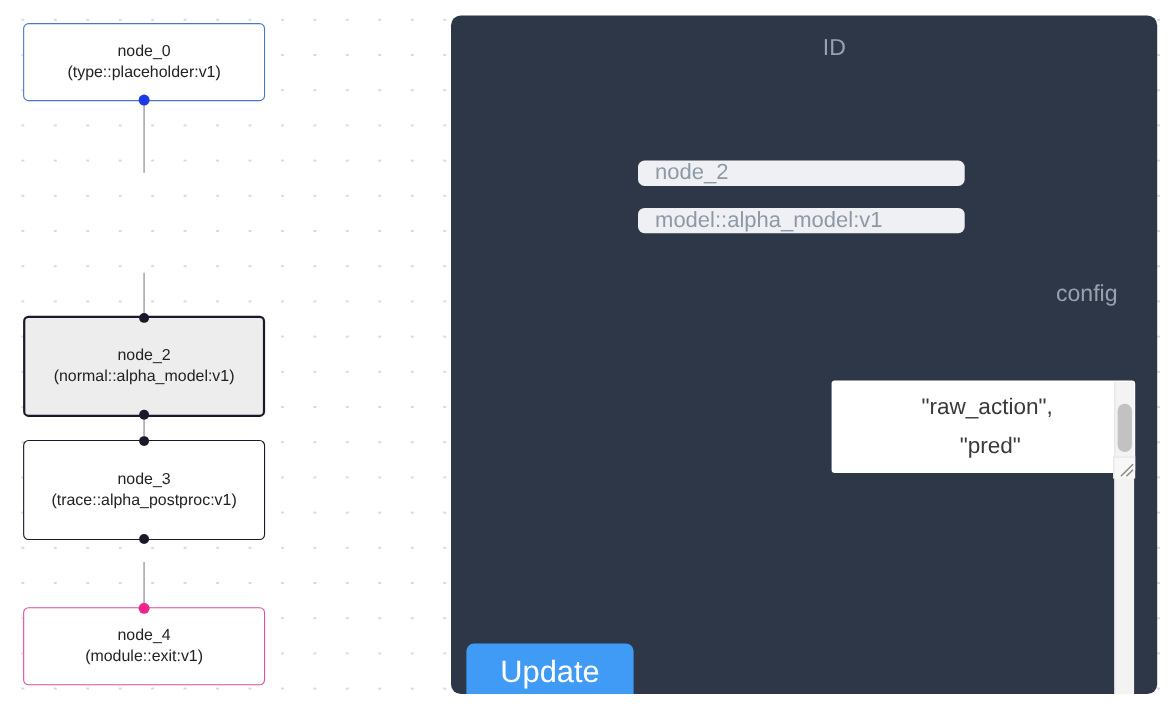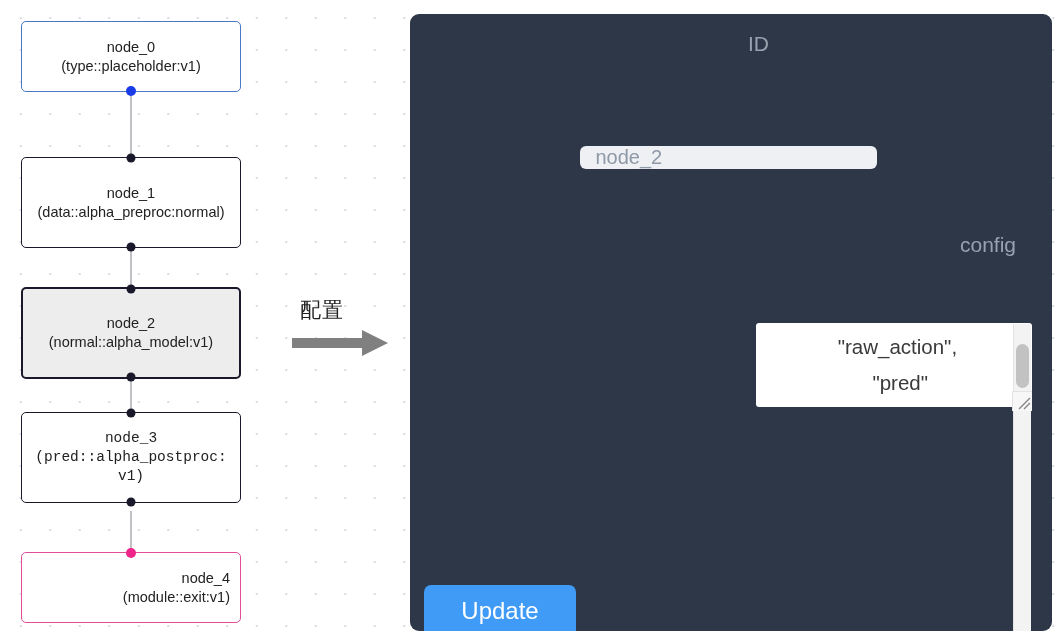--- a/index.html
+++ b/index.html
@@ -50,21 +50,21 @@
     line-height: 19px;
     text-align: center;
     display: flex;
     align-items: center;
     justify-content: center;
     padding: 6px 10px;
     word-break: break-all;
   }
   .node .node-text { width: 100%; }
   .node.node-input  { border-color: #4a78c4; }
-  .node.node-output { border-color: #e14f9a; text-align: right; }
+  .node.node-output { border-color: #e14f9a; }
   .node.node-selected {
     background: #ededed;
     border: 2px solid #1a192b;
   }
 
   .handle {
     position: absolute;
     width: 9px; height: 9px;
     border-radius: 50%;
     background: #1a192b;
@@ -190,21 +190,21 @@
 
   #update-button {
     position: absolute;
     left: 14px;
     bottom: -6px;
     height: 52px;
     padding: 0 22px;
     min-width: 152px;
     background: #3f9bf5;
     color: #ffffff;
-    font-size: 24px;
+    font-size: 28px;
     font-family: "Liberation Sans", sans-serif;
     border: none;
     border-radius: 7px;
     text-align: center;
     line-height: 44px;
     cursor: pointer;
   }
 </style>
 </head>
 <body>
@@ -218,59 +218,49 @@
       <line x1="131" y1="248" x2="131" y2="287" stroke="#b1b1b7" stroke-width="1.6"></line>
       <line x1="131" y1="379" x2="131" y2="420" stroke="#b1b1b7" stroke-width="1.6"></line>
       <line x1="131" y1="511" x2="131" y2="552" stroke="#b1b1b7" stroke-width="1.6"></line>
     </svg>
 
     <div class="node node-input" style="left:21px; top:21px; height:71px;">
       <div class="node-text"><span>node_0</span><br><span>(type::placeholder:v1)</span></div>
       <span class="handle bottom blue"></span>
     </div>
 
-    <div class="node" style="left:21px; top:157px; height:91px;">
-      <div class="node-text"><span>node_1</span><br><span>(data::alpha_preproc:normal)</span></div>
-      <span class="handle top"></span>
-      <span class="handle bottom"></span>
-    </div>
 
     <div class="node node-selected" style="left:21px; top:287px; height:92px;">
       <div class="node-text"><span>node_2</span><br><span>(normal::alpha_model:v1)</span></div>
       <span class="handle top"></span>
       <span class="handle bottom"></span>
     </div>
 
-    <div class="node" style="left:21px; top:412px; height:91px;font-family:Liberation Mono, monospace;">
-      <div class="node-text"><span>node_3</span><br><span>(pred::alpha_postproc:v1)</span></div>
+    <div class="node" style="left:21px; top:400px; height:91px;">
+      <div class="node-text"><span>node_3</span><br><span>(trace::alpha_postproc:v1)</span></div>
       <span class="handle top"></span>
       <span class="handle bottom"></span>
     </div>
 
     <div class="node node-output" style="left:21px; top:552px; height:71px;">
       <div class="node-text"><span>node_4</span><br><span>(module::exit:v1)</span></div>
       <span class="handle top pink"></span>
     </div>
   </div>
 
-  <div id="annotation">
-    <div id="annotation-label">配置</div>
-    <svg id="annotation-arrow" width="100" height="30" viewBox="0 0 100 30">
-      <path d="M0 10 L70 10 L70 2 L96 15 L70 28 L70 20 L0 20 Z" fill="#808080"></path>
-    </svg>
-  </div>
 
   <div id="config-panel">
 
     <div class="field-row">
       <div class="field-label">ID</div>
       <input class="field-input" type="text" value="node_2" style="">
     </div>
 
     <div class="field-row">
+      <input class="field-input" type="text" value="model::alpha_model:v1" style="">
     </div>
 
     <div class="field-row config-row">
       <div class="field-label">config</div>
       <div class="textarea-wrap">
         <textarea class="config-textarea" spellcheck="false" style="">    "raw_action",
      "pred"
    ]
   },
   "trace": {

